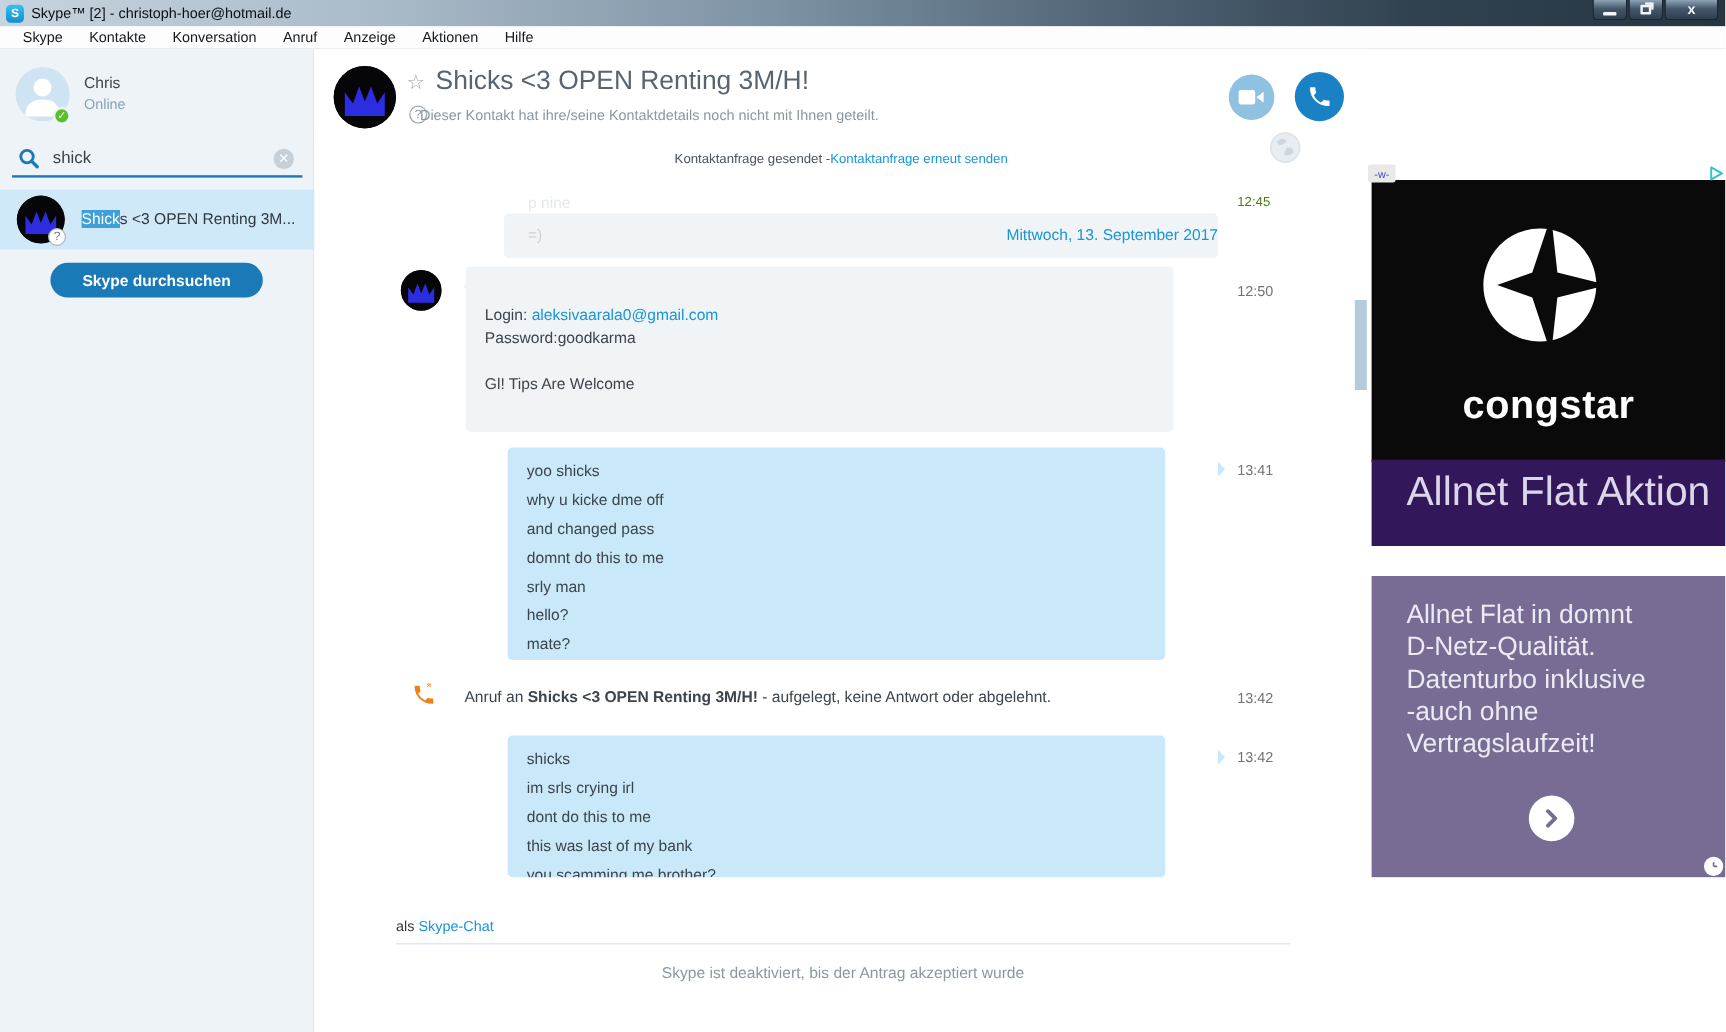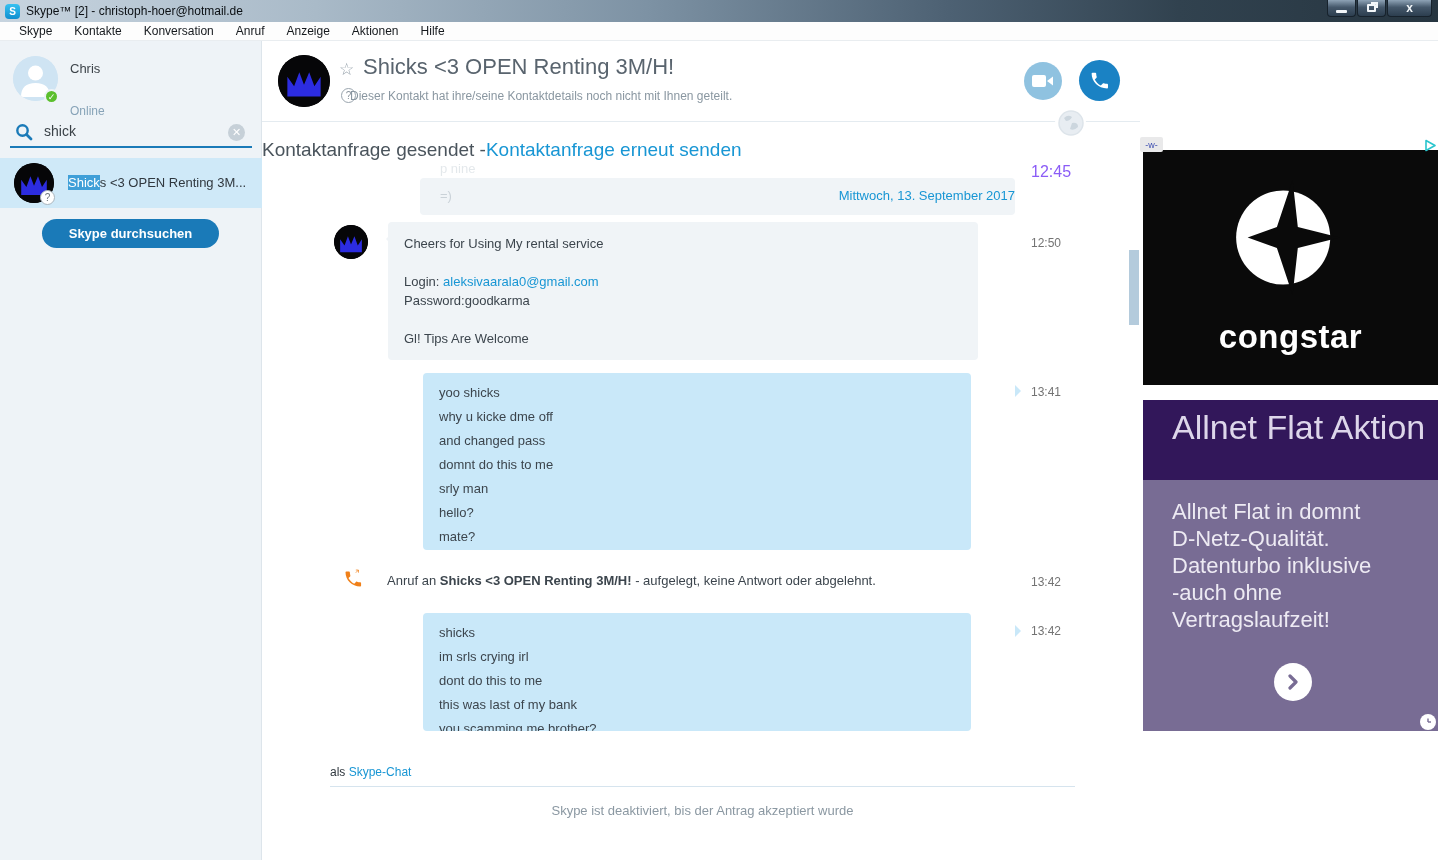--- a/index.html
+++ b/index.html
@@ -26,21 +26,21 @@
     border-bottom:1px solid #e9edf0; display:flex; align-items:center; padding-left:8px; }
   .menu-item { font-size:12px; color:#15191d; padding:0 11px; cursor:default; }
 
   
   .sidebar { position:absolute; left:0; top:41px; width:262px; height:819px; background:#eef3f7; border-right:1px solid #dde5eb; }
   .user-avatar { position:absolute; left:13px; top:15px; width:45px; height:45px; border-radius:50%; background:#cfe4f3; overflow:hidden; }
   .user-avatar svg { display:block; }
   .status-badge { position:absolute; left:44px; top:48px; width:15px; height:15px; border-radius:50%;
     background:#5bbf2d; border:2px solid #eef3f7; color:#fff; font-size:9px; font-weight:bold; display:flex; align-items:center; justify-content:center; }
   .user-name { position:absolute; left:70px; top:20px; font-size:13px; color:#3d444a; }
-  .user-status { position:absolute; left:70px; top:39px; font-size:12px; color:#87a3b8;margin-top:24px; }
+  .user-status { position:absolute; left:70px; top:39px; font-size:12px; color:#87a3b8; }
   .search-row { position:absolute; left:0; top:77px; width:262px; height:30px; }
   .search-icon { position:absolute; left:15px; top:5px; }
   .search-value { position:absolute; left:44px; top:5px; font-size:14px; color:#3a4147; }
   .search-clear { position:absolute; left:228px; top:6px; width:17px; height:17px; border-radius:50%; background:#c6d0d8;
     color:#fff; font-size:11px; display:flex; align-items:center; justify-content:center; font-weight:bold; }
   .search-underline { position:absolute; left:10px; top:105px; width:242px; height:2px; background:#1a7ab8; }
   .contact-row { position:absolute; left:0; top:117px; width:262px; height:50px; background:#cfe9f8; }
   .contact-avatar { position:absolute; left:14px; top:5px; width:40px; height:40px; border-radius:50%; overflow:hidden; background:#000; }
   .q-badge { position:absolute; left:40px; top:32px; width:15px; height:15px; border-radius:50%; background:#fff;
     border:1px solid #aab5bd; color:#6a737b; font-size:10px; display:flex; align-items:center; justify-content:center; }
@@ -57,25 +57,25 @@
   .hdr-title { position:absolute; left:101px; top:13px; font-size:22px; font-weight:400; color:#59646e; white-space:nowrap; }
   .hdr-qicon { position:absolute; left:79px; top:47px; width:15px; height:15px; border-radius:50%; border:1px solid #9aa5ae;
     color:#8a949d; font-size:10px; display:flex; align-items:center; justify-content:center; }
   .hdr-subtitle { position:absolute; left:88px; top:48px; font-size:12px; color:#8a97a1; white-space:nowrap; }
   .btn-video { position:absolute; left:762px; top:21px; width:38px; height:38px; border-radius:50%; background:#8fc2e0;
     display:flex; align-items:center; justify-content:center; }
   .btn-call { position:absolute; left:817px; top:19px; width:41px; height:41px; border-radius:50%; background:#1a82c4;
     display:flex; align-items:center; justify-content:center; }
   .globe-wrap { position:absolute; left:793px; top:66px; width:31px; height:31px; border-radius:50%; background:#fff;
     display:flex; align-items:center; justify-content:center; z-index:3; }
-  .banner { position:absolute; left:0; top:81px; width:878px; height:46px; background:#fff; display:flex; padding-top:17px; font-size:19px; }
+  .banner { position:absolute; left:0; top:69px; width:878px; height:46px; background:#fff; display:flex; justify-content:center; padding-top:17px; font-size:11px; }
   .banner .static { color:#4a545c; }
   .link { color:#1896d4; }
   .faded-line { position:absolute; left:178px; top:120px; font-size:13px; color:#c3cdd4; opacity:.45; }
-  .faded-time { position:absolute; left:769px; top:122px; font-size:16px; color:#8b5cf6; }
+  .faded-time { position:absolute; left:769px; top:122px; font-size:11px; color:#4d7c0f; }
   .partial-bubble { position:absolute; left:158px; top:137px; width:595px; height:37px; background:#f0f4f7; border-radius:4px; }
   .partial-emoji { position:absolute; left:20px; top:10px; font-size:13px; color:#b7c1c9; opacity:.65; }
   .date-divider { position:absolute; left:158px; top:147px; width:595px; text-align:right; font-size:13px; color:#1896d4; }
 
   .msg-time { position:absolute; left:769px; font-size:12px; color:#737373; }
   .in-avatar { position:absolute; left:72px; top:184px; width:34px; height:34px; border-radius:50%; overflow:hidden; background:#000; }
   .bubble-in { position:absolute; left:126px; top:181px; width:590px; height:138px; background:#f0f4f7; border-radius:4px;
     padding:12px 16px; font-size:13px; line-height:19px; color:#3c454d; }
   .tail-in { position:absolute; left:118px; top:192px; width:0; height:0; border:6px solid transparent; border-right-color:#f0f4f7; }
   .spacer { height:19px; }
@@ -91,21 +91,21 @@
   .scroll-thumb { position:absolute; left:1129px; top:250px; width:10px; height:75px; background:#b4cbdc; }
 
   
   .ad { position:absolute; left:1141px; top:140px; width:297px; height:591px; }
   .ad-badge { position:absolute; left:-1px; top:-3px; width:23px; height:15px; background:#e9e9ea; border-radius:2px;
     font-size:9px; color:#3c4db0; display:flex; align-items:center; justify-content:center; z-index:4; }
   .ad-choices { position:absolute; right:1px; top:-2px; z-index:4; }
   .ad-black { position:absolute; left:2px; top:10px; width:295px; height:235px; background:#0a0a0a; }
   .ad-emblem { position:absolute; left:90px; top:30px; }
   .ad-brand { position:absolute; left:0; top:168px; width:295px; text-align:center; color:#fff; font-size:33px; font-weight:bold; letter-spacing:.5px; }
-  .ad-purple-dark { position:absolute; left:2px; top:260px; width:295px; height:95px; background:#32175a;
+  .ad-purple-dark { position:absolute; left:2px; top:243px; width:295px; height:72px; background:#32175a;
     color:#ddd6ea; font-size:34px; line-height:41px; padding:7px 0 0 29px; }
   .ad-purple-light { position:absolute; left:2px; top:340px; width:295px; height:251px; background:#786c94;
     color:#edeaf3; font-size:22px; line-height:27px; padding:18px 0 0 29px; }
   .ad-cta { position:absolute; left:133px; top:523px; width:38px; height:38px; border-radius:50%; background:#fff;
     display:flex; align-items:center; justify-content:center; }
   .ad-clock { position:absolute; left:279px; top:574px; width:16px; height:16px; border-radius:50%; background:#fff;
     display:flex; align-items:center; justify-content:center; }
 </style>
 </head>
 <body>
@@ -221,21 +221,20 @@
     <div class="date-divider">Mittwoch, 13. September 2017</div>
 
     <div class="in-avatar">
       <svg width="34" height="34" viewBox="0 0 100 100">
         <circle cx="50" cy="50" r="50" fill="#060608"></circle>
         <path d="M18,80 L18,42 L31,60 L41,33 L50,57 L60,33 L70,60 L82,42 L82,80 Z" fill="#2c2ce0"></path>
       </svg>
     </div>
     <div class="tail-in"></div>
     <div class="bubble-in">
-      <div>Cheers for Using My rental service</div>
       <div class="spacer"></div>
       <div><span>Login: </span><span class="link">aleksivaarala0@gmail.com</span></div>
       <div>Password:goodkarma</div>
       <div class="spacer"></div>
       <div>Gl! Tips Are Welcome</div>
     </div>
     <div class="msg-time" style="top:195px;">12:50</div>
 
     <div class="bubble-out" style="top:332px; height:177px;">
         <div>yoo shicks</div>

